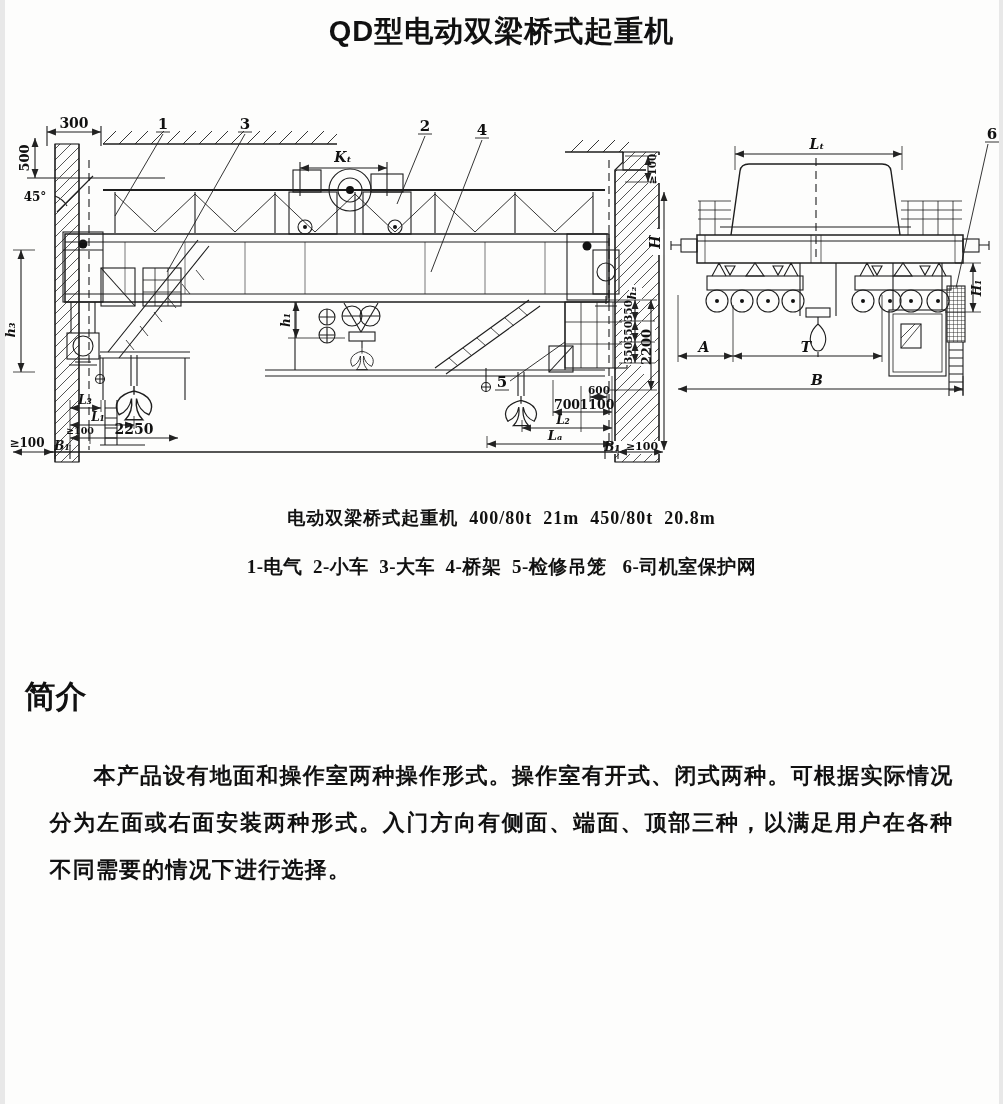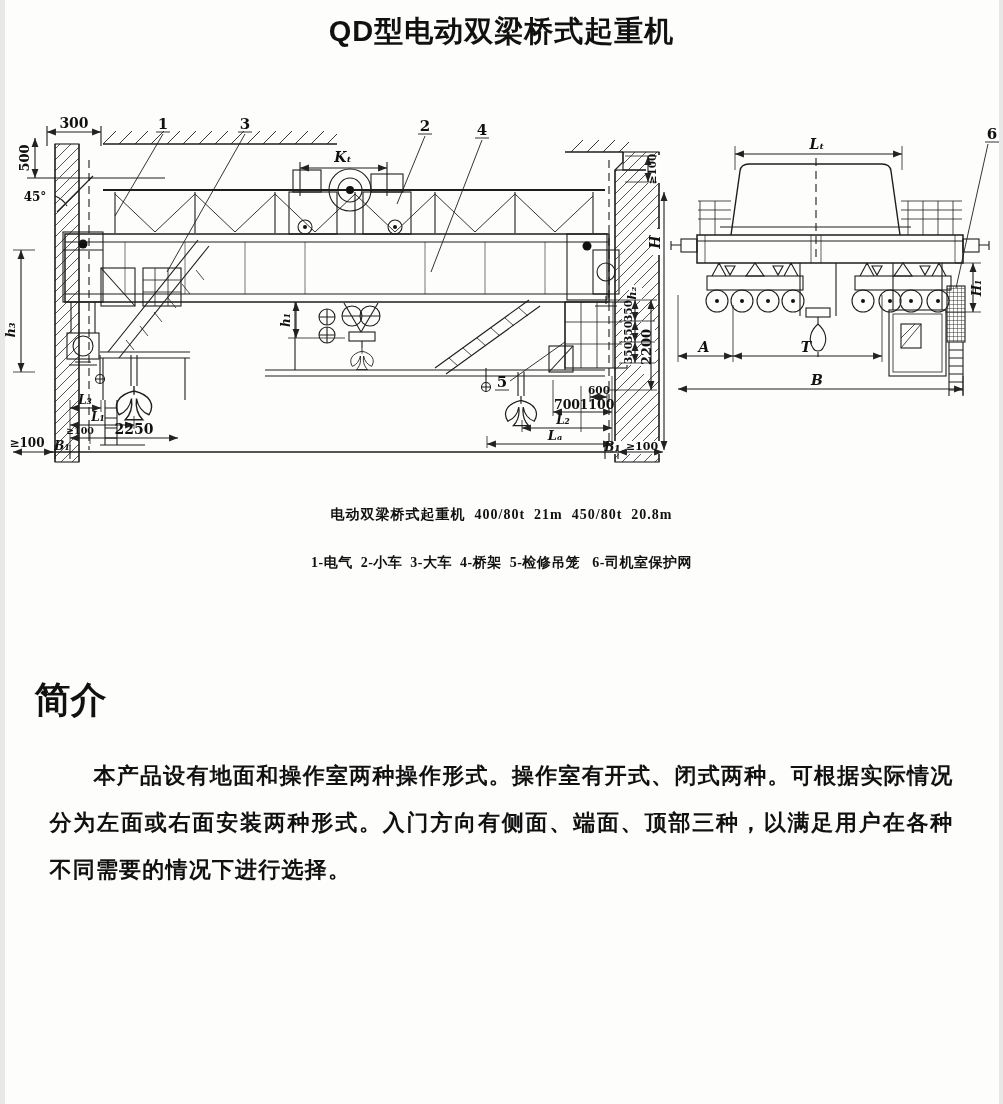--- a/index.html
+++ b/index.html
@@ -2,25 +2,25 @@
 <html><head>
 <meta charset="utf-8">
 <style>
   html,body{margin:0;padding:0;background:#e8e8e8;}
   .page{position:relative;width:980px;height:1104px;background:#fdfdfc;margin:0 auto;overflow:hidden;
         font-family:"Liberation Serif","DejaVu Serif",serif;color:#111;padding-left:14px;}
   .title{position:absolute;top:12px;left:0;width:100%;margin:0;text-align:center;
          font-family:"Liberation Sans","DejaVu Sans",sans-serif;font-weight:bold;font-size:29px;letter-spacing:1px;}
   .drawing{position:absolute;top:100px;left:0;}
   .caption{position:absolute;top:506px;left:0;width:100%;text-align:center;font-weight:bold;
-           font-size:14px;white-space:pre;letter-spacing:1px;}
+           font-size:18px;white-space:pre;letter-spacing:1px;}
   .legend{position:absolute;top:554px;left:0;width:100%;text-align:center;font-weight:bold;
-          font-size:14px;white-space:pre;letter-spacing:0.5px;}
-  .intro-heading{position:absolute;top:676px;left:30px;margin:0;
-          font-family:"Liberation Sans","DejaVu Sans",sans-serif;font-weight:bold;font-size:36px;}
+          font-size:19px;white-space:pre;letter-spacing:0.5px;}
+  .intro-heading{position:absolute;top:676px;left:20px;margin:0;
+          font-family:"Liberation Sans","DejaVu Sans",sans-serif;font-weight:bold;font-size:31px;}
   .bodytext{position:absolute;top:752px;left:45px;right:45px;font-size:22px;font-weight:600;
           line-height:47px;text-align:justify;letter-spacing:1.2px;}
   .bodytext p{margin:0;text-indent:2em;}
   svg text{font-family:"DejaVu Serif","DejaVu Sans",serif;font-weight:bold;fill:#111;}
   svg .it{font-style:italic;}
 </style>
 </head>
 <body>
 
 <div class="page">

